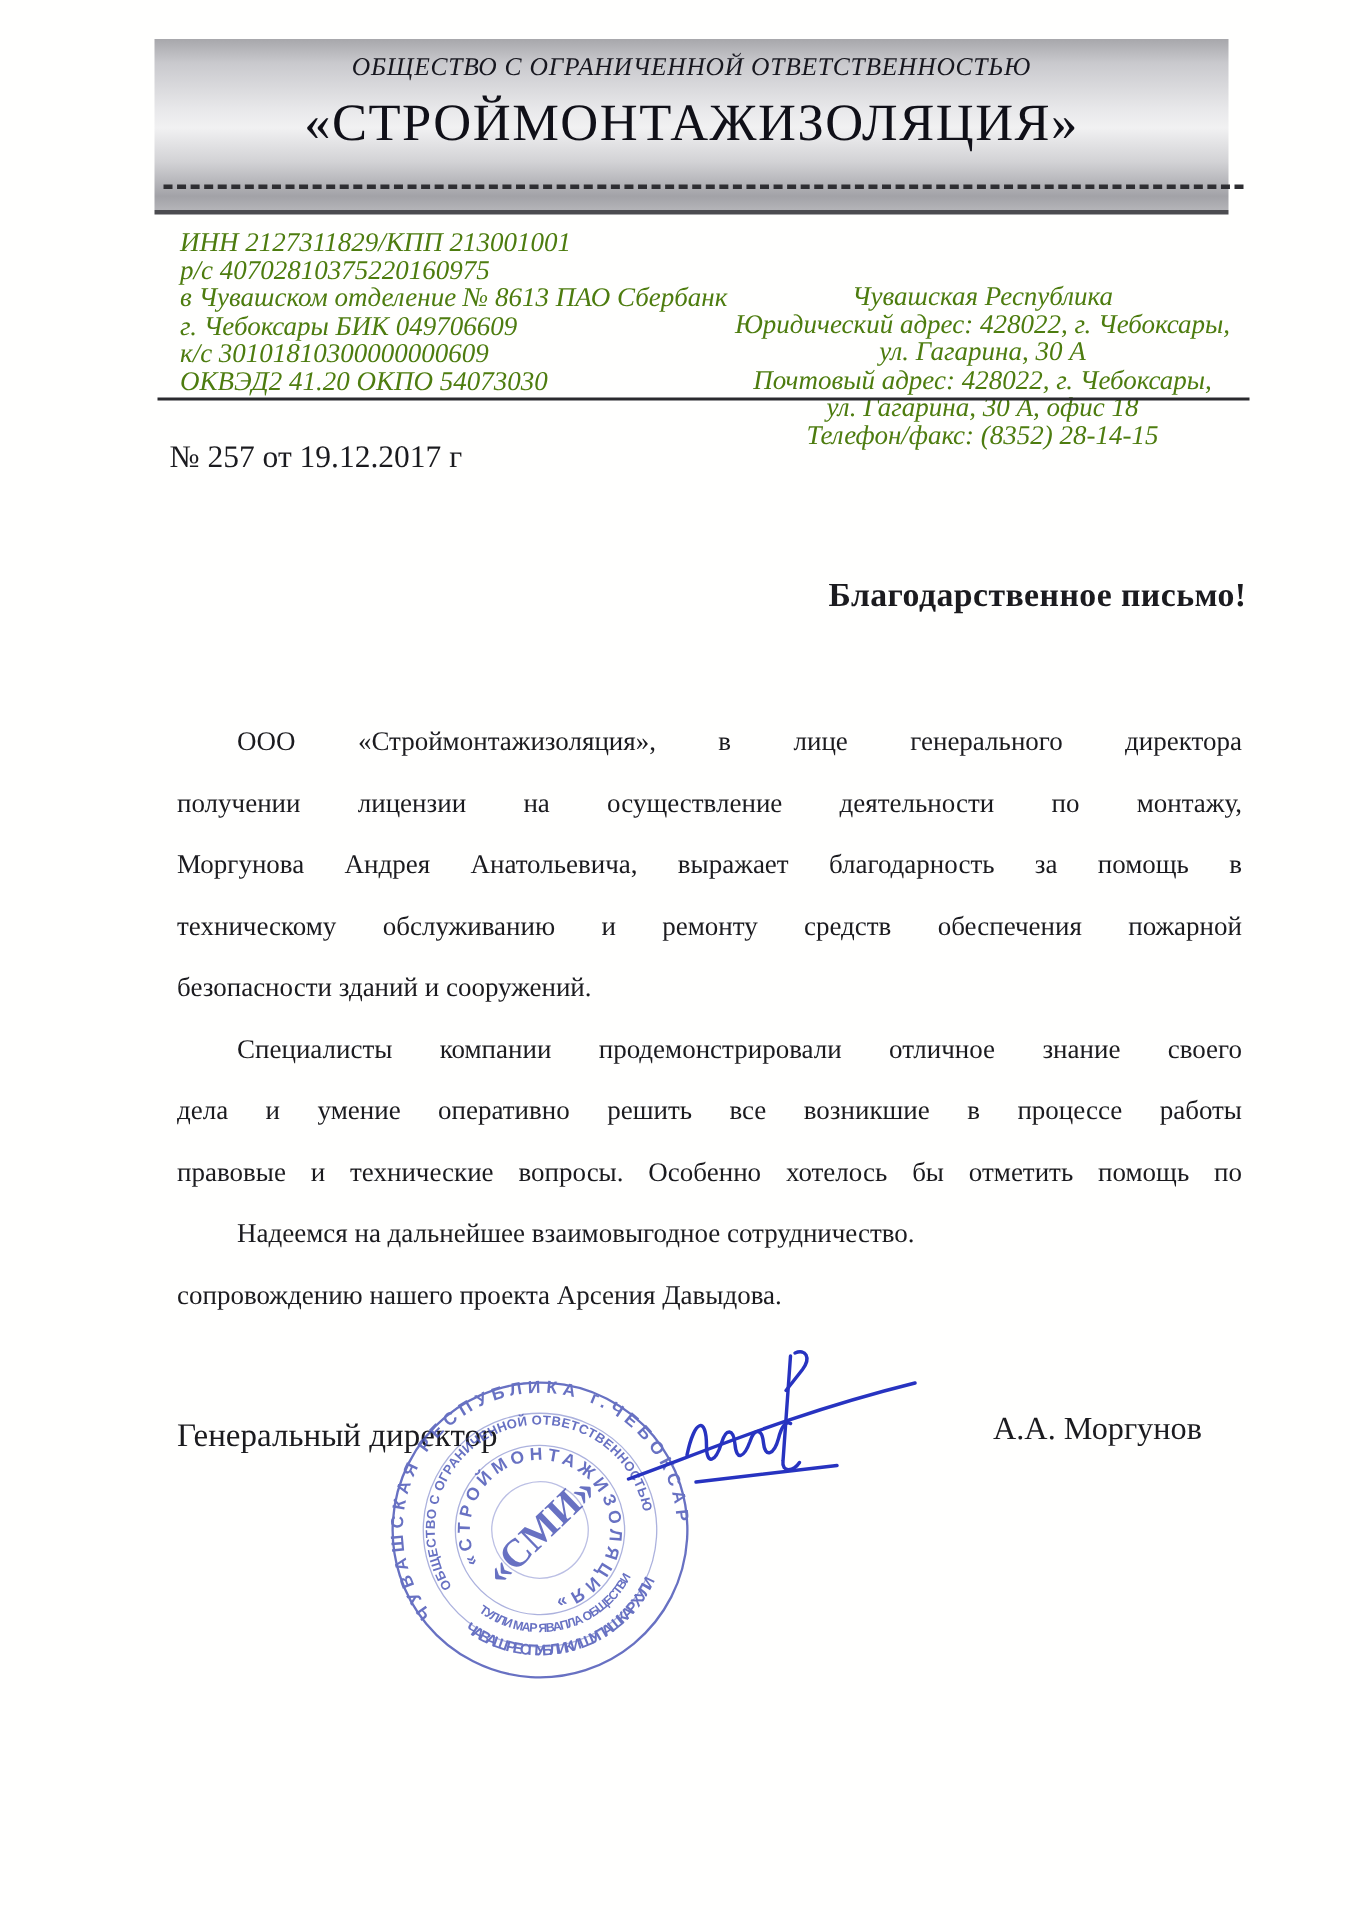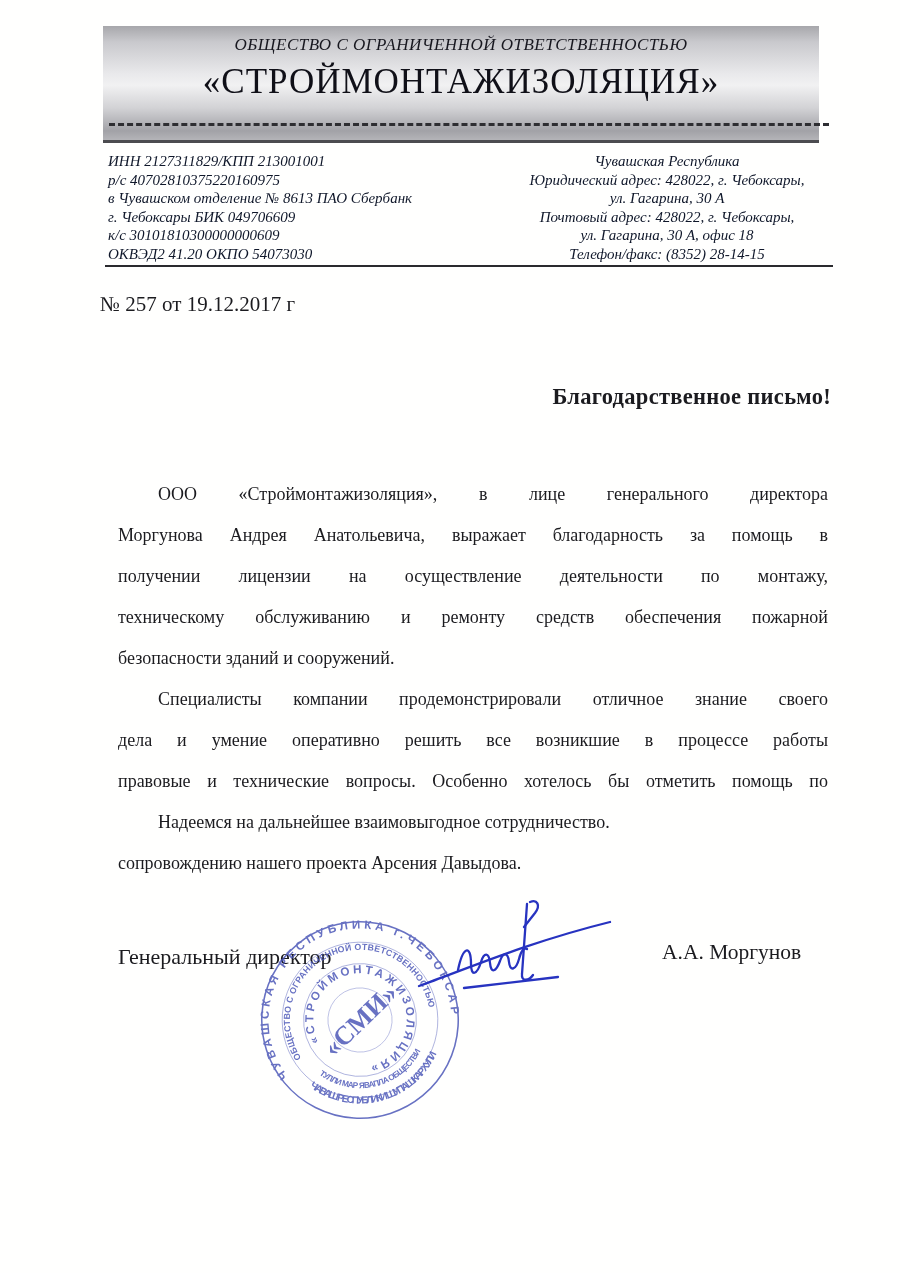--- a/index.html
+++ b/index.html
@@ -32,31 +32,31 @@
     letter-spacing:1px;
     color:#101018;
   }
   .band-dashes{
     position:absolute;left:6px;right:-10px;bottom:14px;
     border-bottom:3px dashed #2e2e32;
   }
   
   .requisites{
     position:absolute;left:108px;top:152px;width:724px;
-    display:flex;justify-content:space-between;
-    font-style:italic;font-size:15px;line-height:18.6px;color:#0f172a;
+    display:flex;justify-content:center;
+    font-style:italic;font-size:18px;line-height:18.6px;color:#4d7c0f;
   }
   .req-left{width:370px;text-align:left;}
-  .req-right{width:330px;text-align:center;}
+  .req-right{width:330px;text-align:center;margin-top:36px;}
   .rule{
     position:absolute;left:105px;top:265px;width:728px;
     border-top:2px solid #2a2a2e;
   }
   
-  .refline{position:absolute;left:100px;top:292px;font-size:21px;}
+  .refline{position:absolute;left:113px;top:292px;font-size:21px;}
   .title{
     position:absolute;left:105px;top:384px;width:726px;
     text-align:right;font-size:22.5px;font-weight:bold;letter-spacing:.3px;
   }
   
   .body-text{
     position:absolute;left:118px;top:474px;width:710px;
     font-size:18px;
   }
   .bline{height:41px;line-height:41px;white-space:nowrap;}
@@ -98,22 +98,22 @@
       <div>Телефон/факс: (8352) 28-14-15</div>
     </div>
   </div>
   <div class="rule"></div>
 
   <div class="refline">№ 257 от 19.12.2017 г</div>
   <div class="title">Благодарственное письмо!</div>
 
   <div class="body-text">
     <div class="bline jl ind">ООО «Строймонтажизоляция», в лице генерального директора</div>
+    <div class="bline jl">получении лицензии на осуществление деятельности по монтажу,</div>
     <div class="bline jl">Моргунова Андрея Анатольевича, выражает благодарность за помощь в</div>
-    <div class="bline jl">получении лицензии на осуществление деятельности по монтажу,</div>
     <div class="bline jl">техническому обслуживанию и ремонту средств обеспечения пожарной</div>
     <div class="bline ll">безопасности зданий и сооружений.</div>
     <div class="bline jl ind">Специалисты компании продемонстрировали отличное знание своего</div>
     <div class="bline jl">дела и умение оперативно решить все возникшие в процессе работы</div>
     <div class="bline jl">правовые и технические вопросы. Особенно хотелось бы отметить помощь по</div>
     <div class="bline ll ind">Надеемся на дальнейшее взаимовыгодное сотрудничество.</div>
     <div class="bline ll">сопровождению нашего проекта Арсения Давыдова.</div>
   </div>
 
   <div class="signoff-position">Генеральный директор</div>

